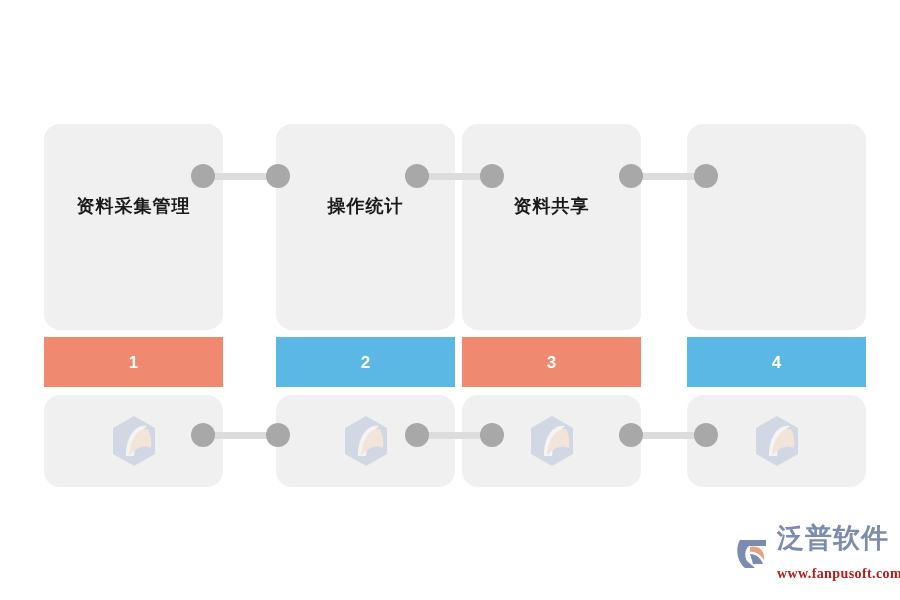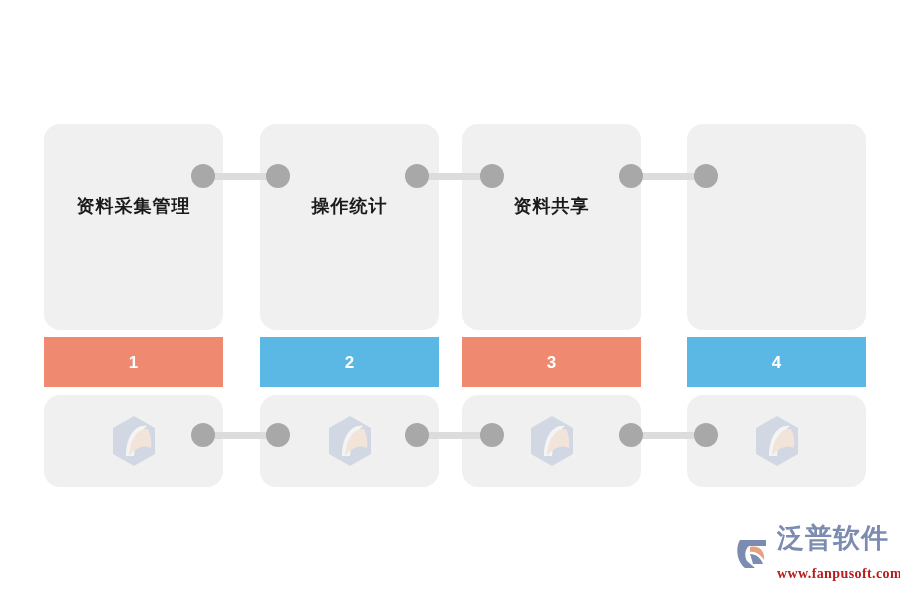--- a/index.html
+++ b/index.html
@@ -8,21 +8,21 @@
     background:#FFFFFF;
     font-family:"Liberation Sans","DejaVu Sans",sans-serif;
     overflow:hidden;
     position:relative;
   }
   #stage{position:absolute;left:0;top:0;width:900px;height:600px;padding-left:20px;}
 
   
   .col{position:absolute;top:0;width:179px;height:600px;}
   .col-0{left:44px;}
-  .col-1{left:260px;text-decoration:underline;}
+  .col-1{left:276px;text-decoration:underline;}
   .col-2{left:462px;}
   .col-3{left:687px;}
 
   .card-top{
     position:absolute;left:0;top:124px;width:179px;height:206px;
     background:#F0F0F0;border-radius:16px;
   }
   .card-title{
     position:absolute;left:0;top:195px;width:179px;
     text-align:center;

